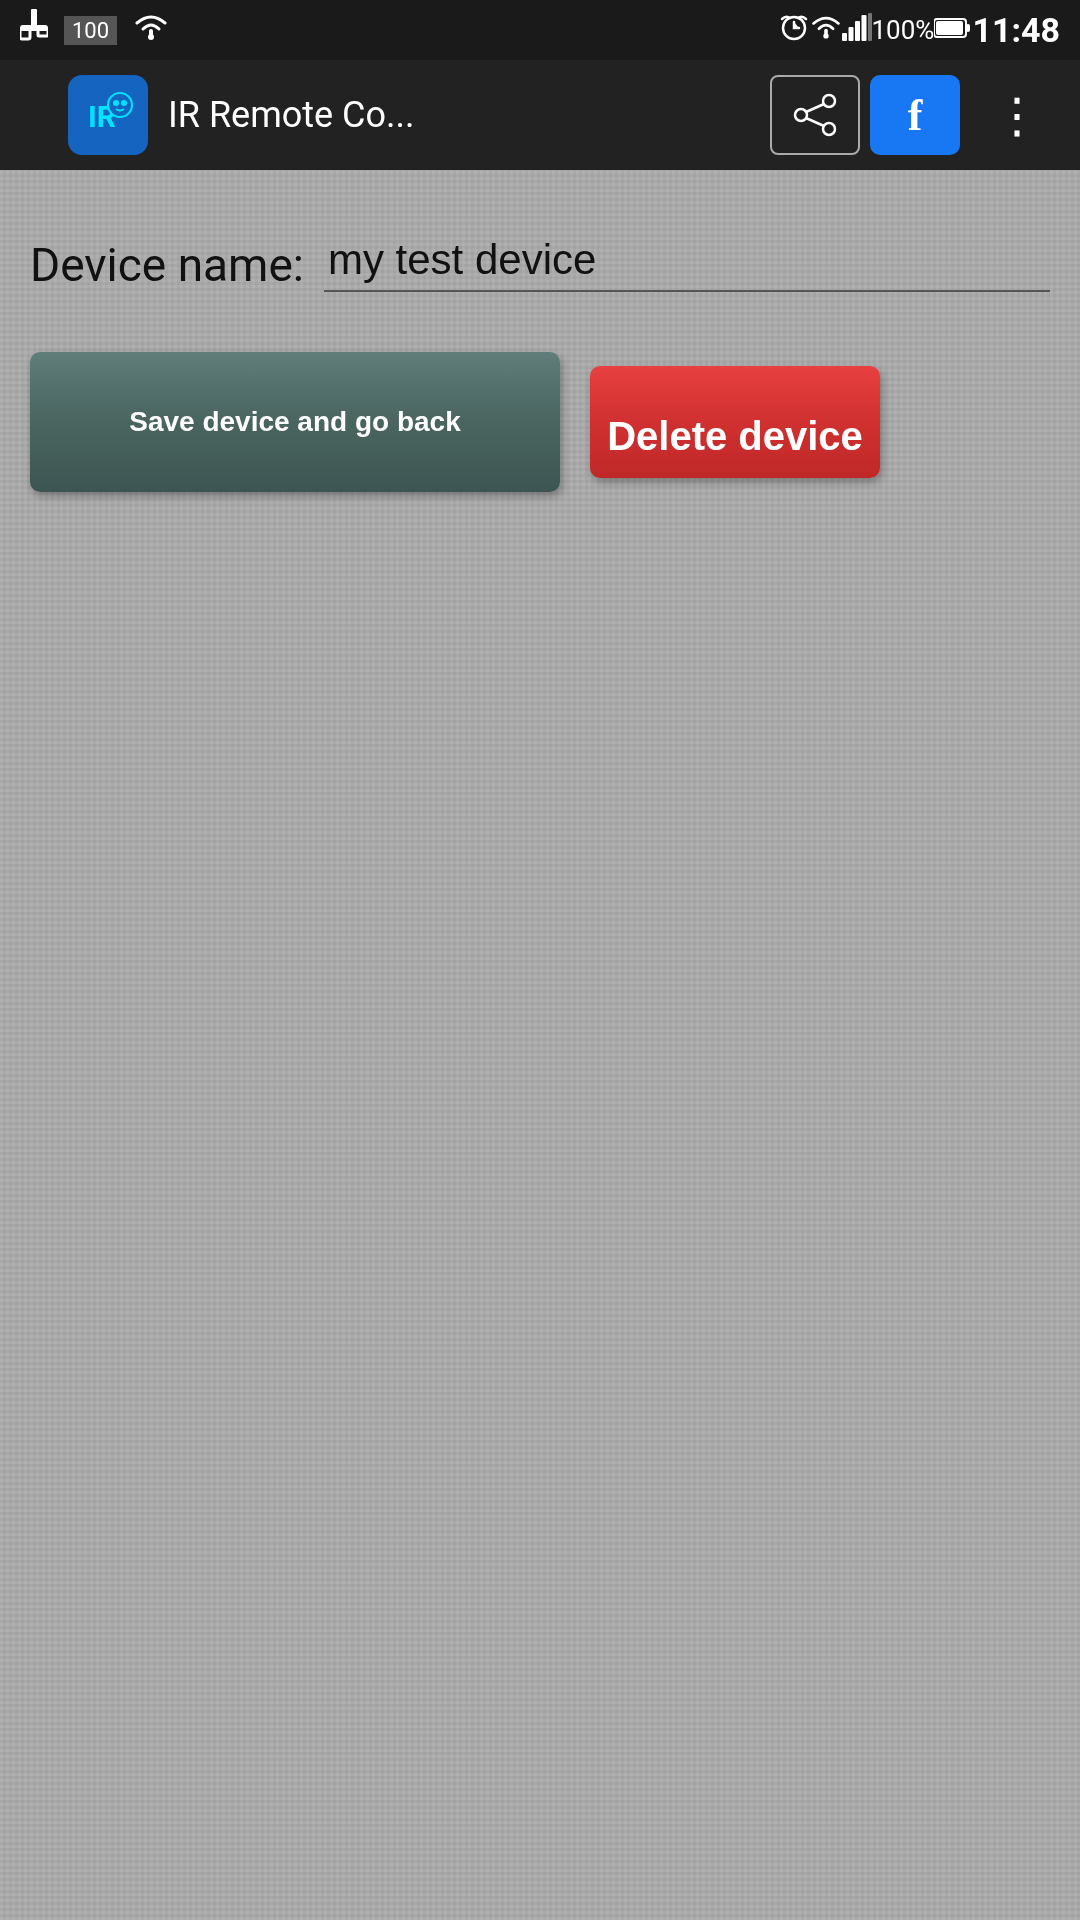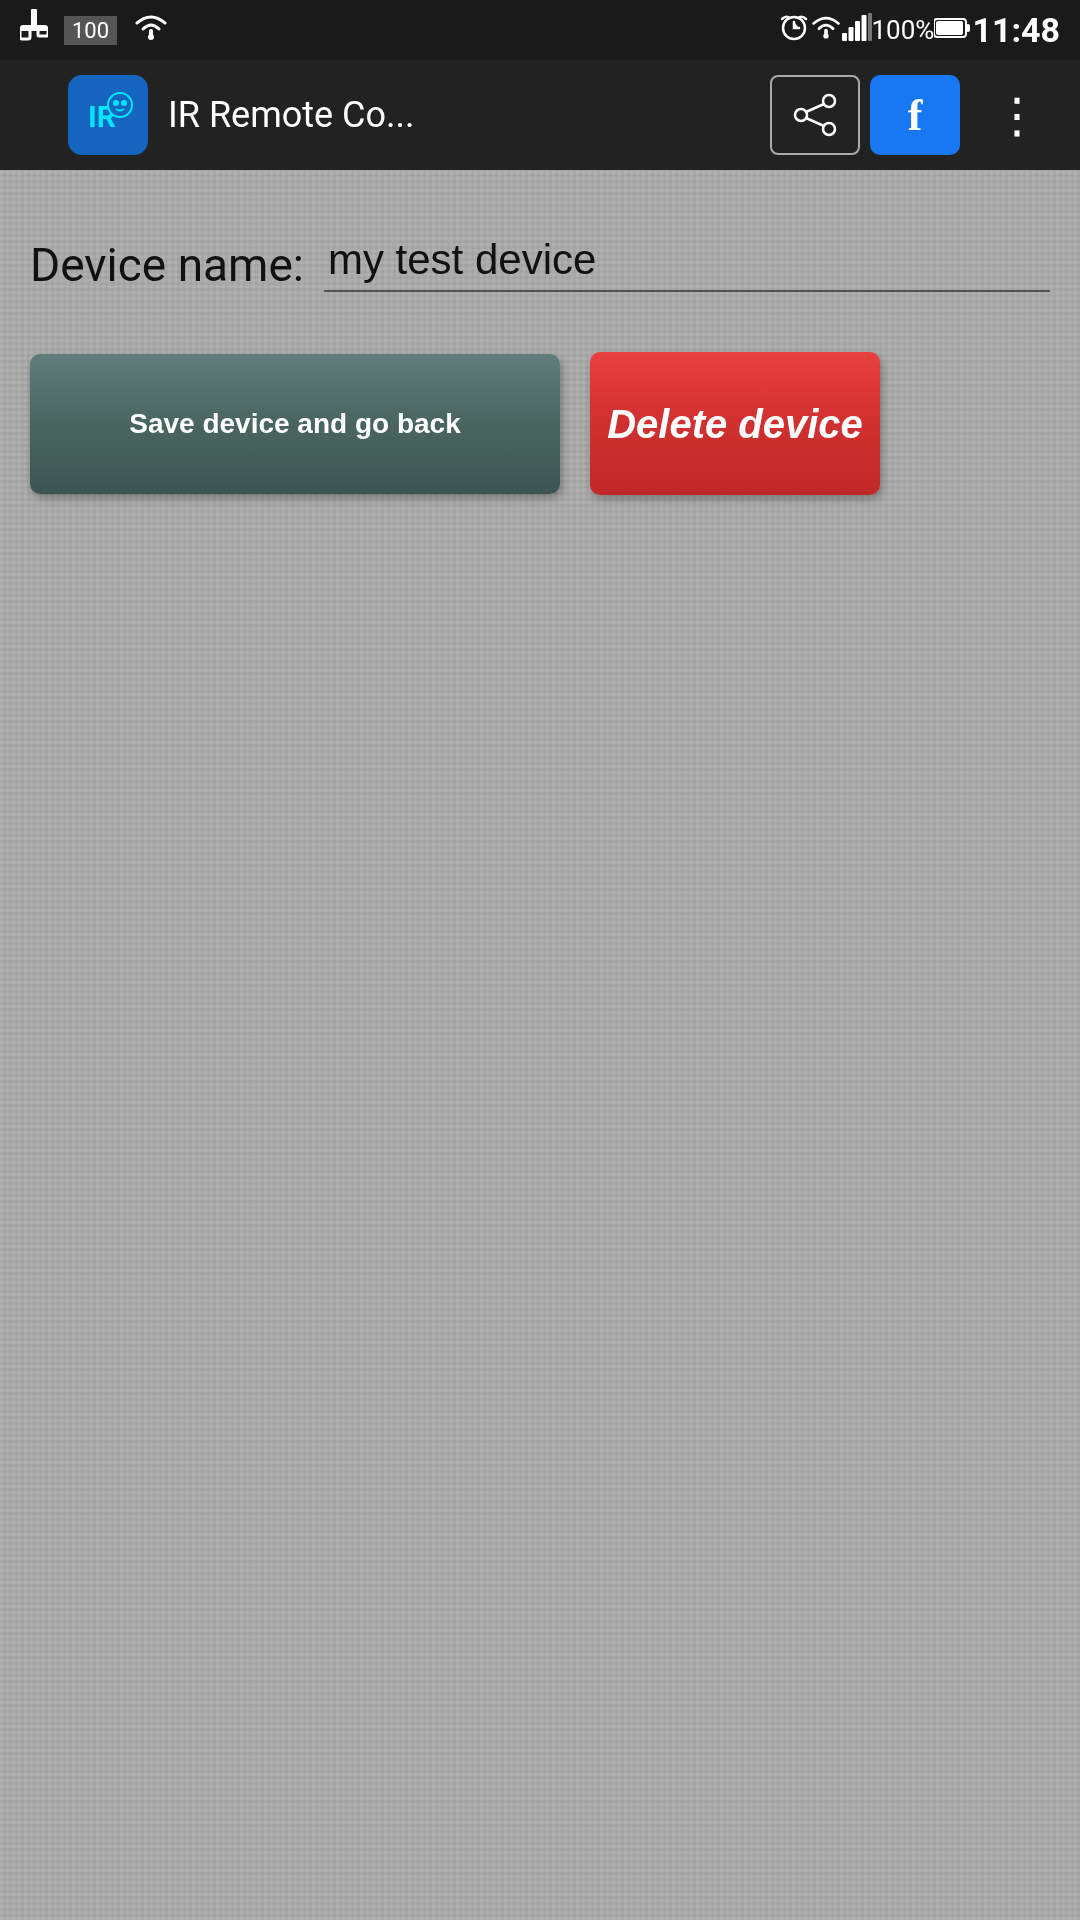--- a/index.html
+++ b/index.html
@@ -192,32 +192,31 @@
       font-weight: bold;
       color: white;
       text-align: center;
       line-height: 140px;
       box-shadow: 2px 4px 8px rgba(0,0,0,0.3);
     }
 
     .delete-btn {
       flex: 0 0 auto;
       width: 290px;
-      height: 143px;
+      height: 112px;
       background: linear-gradient(180deg, #e84040 0%, #d03030 50%, #c02828 100%);
       border-radius: 10px;
       border: none;
       cursor: pointer;
       font-size: 40px;
       font-weight: bold;
       color: white;
       text-align: center;
       line-height: 140px;
       box-shadow: 2px 4px 8px rgba(0,0,0,0.3);
-      font-style: italic;
     }
 
     
     .commands-title {
       font-size: 52px;
       color: #222;
       text-align: center;
       margin-bottom: 30px;
     }
 

